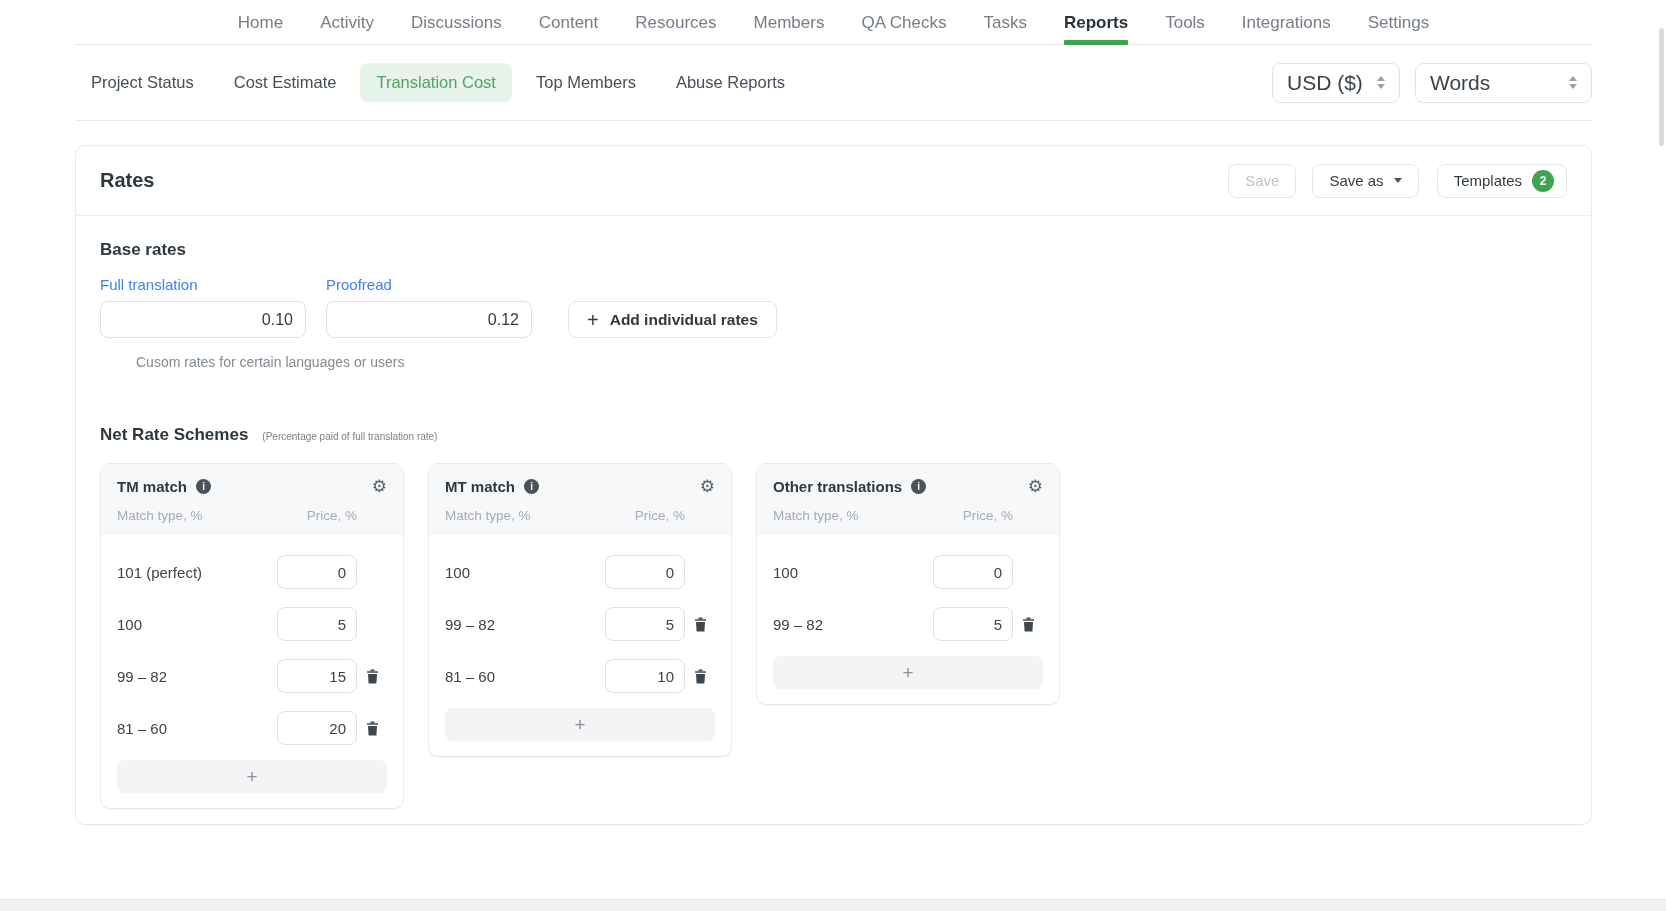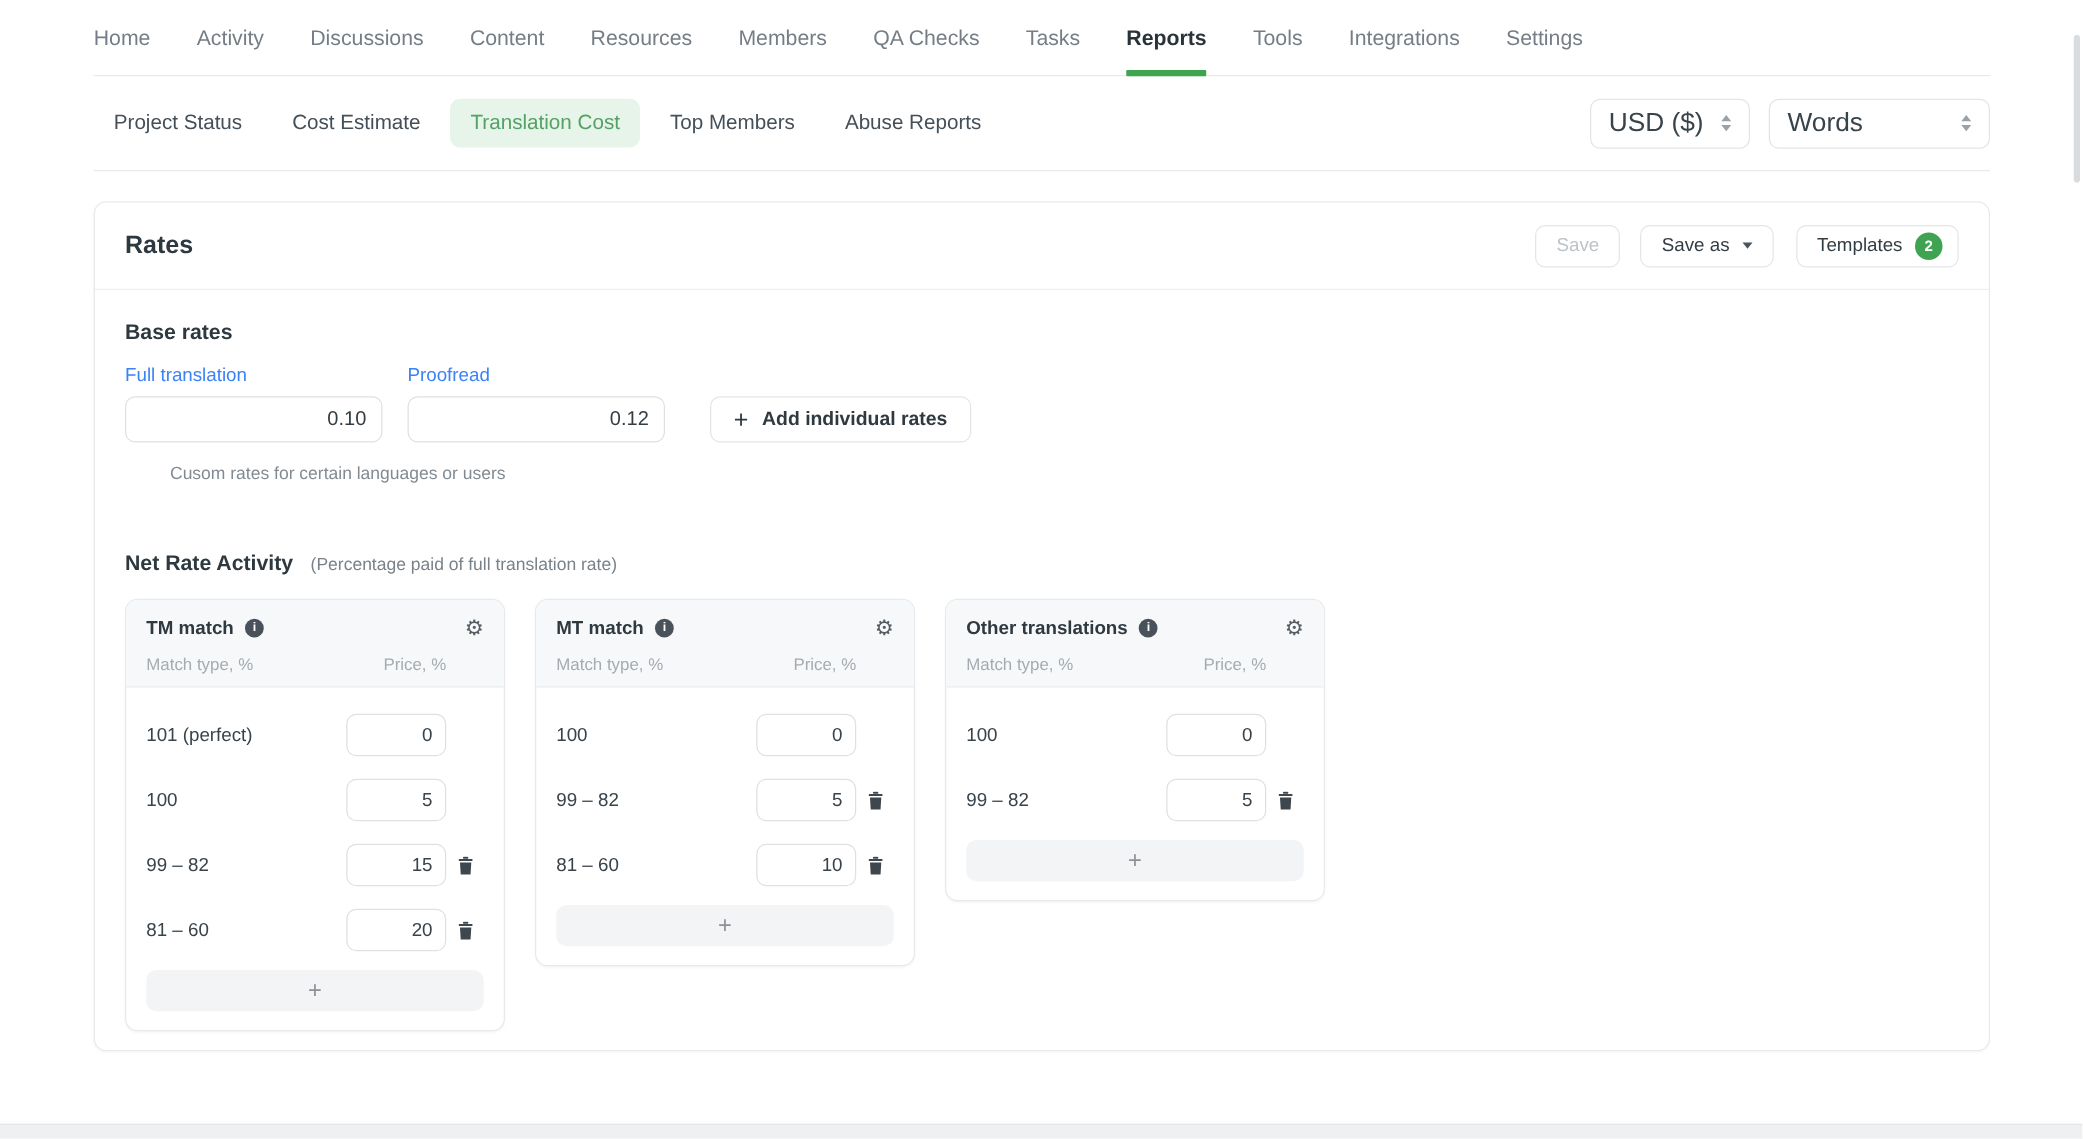--- a/index.html
+++ b/index.html
@@ -5,21 +5,21 @@
   * { box-sizing: border-box; }
   html,body { margin:0; padding:0; }
   body {
     width:1666px; height:911px; overflow:hidden; position:relative;
     background:#ffffff; color:#333;
     font-family:"Liberation Sans","DejaVu Sans",sans-serif;
   }
   .content { margin-left:75px; width:1517px; }
 
   
-  .topnav { display:flex; gap:37px; align-items:stretch; height:61px; border-bottom:1px solid #e7eaec; }
+  .topnav { display:flex; gap:37px; align-items:stretch; height:45px; border-bottom:1px solid #e7eaec;justify-content:center; }
   .topnav .nav-item {
     font-size:17px; color:#757e86; display:flex; align-items:center;
     position:relative; cursor:pointer; padding-top:2px; white-space:nowrap;
   }
   .topnav .nav-item.active { color:#29333a; font-weight:700; }
   .topnav .nav-item.active::after {
     content:""; position:absolute; left:0; right:0; bottom:-1px; height:5px;
     background:#3fa44f; border-radius:1px;
   }
 
@@ -78,21 +78,21 @@
   .add-rates-btn { height:37px; margin-left:16px; gap:11px; font-size:15.5px; font-weight:600; color:#2f3940; padding:0 18px; }
   .plus-icon { font-style:normal; line-height:1; }
   .plus-icon::after { content:"+"; }
   .add-rates-btn .plus-icon { font-size:20px; font-weight:400; color:#2f3940; }
   .helper-row { display:flex; margin-top:16px; font-size:14px; color:#828b92; }
   .helper-left { width:432px; }
   .helper-right { margin-left:36px; }
 
   
   .net-heading-row { display:flex; align-items:baseline; margin-top:55px; }
-  .net-subtitle { margin-left:14px; font-size:14px; font-weight:400; color:#79828a; }
+  .net-subtitle { margin-left:14px; font-size:10px; font-weight:400; color:#79828a; }
   .banner {
     margin-top:14px; width:966px; background:#edecf9; border-radius:8px;
     padding:16px 16px; font-size:14px; color:#4c4398;
   }
   .cards { display:flex; gap:24px; margin-top:18px; align-items:flex-start; }
   .scheme-card {
     width:304px; border:1px solid #e7eaec; border-radius:10px; background:#fff;
     overflow:hidden; box-shadow:0 1px 2px rgba(0,0,0,.04);
   }
   .scheme-head { background:#f7f8f9; padding:14px 16px 10px; border-bottom:1px solid #eceef0; }
@@ -214,21 +214,21 @@
         <button class="btn add-rates-btn">
           <i class="plus-icon"></i>
           <span>Add individual rates</span>
         </button>
       </div>
       <div class="helper-row">
         <span class="helper-right">Cusom rates for certain languages or users</span>
       </div>
 
       <div class="net-heading-row">
-        <h3 class="section-heading">Net Rate Activity</h3>
+        <h3 class="section-heading">Net Rate Schemes</h3>
         <span class="net-subtitle">(Percentage paid of full translation rate)</span>
       </div>
 
       <div class="cards">
 
         <div class="scheme-card">
           <div class="scheme-head">
             <div class="scheme-title-row">
               <span class="scheme-title">TM match</span>
               <span class="info-icon"></span>

